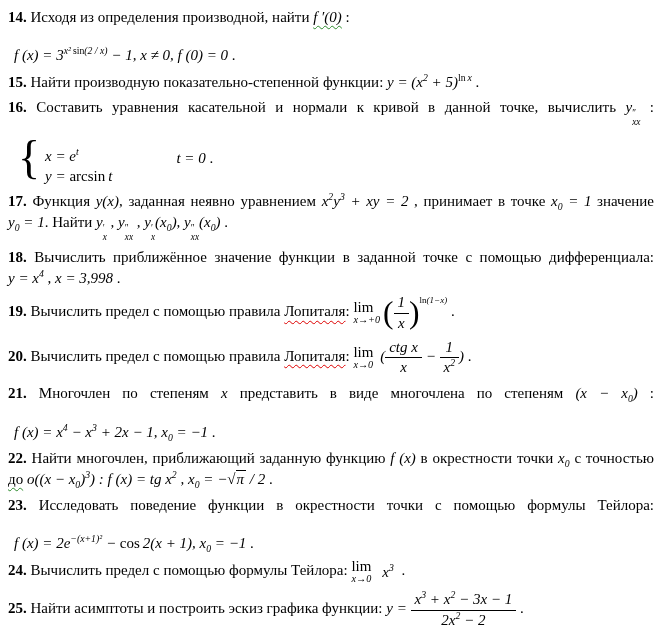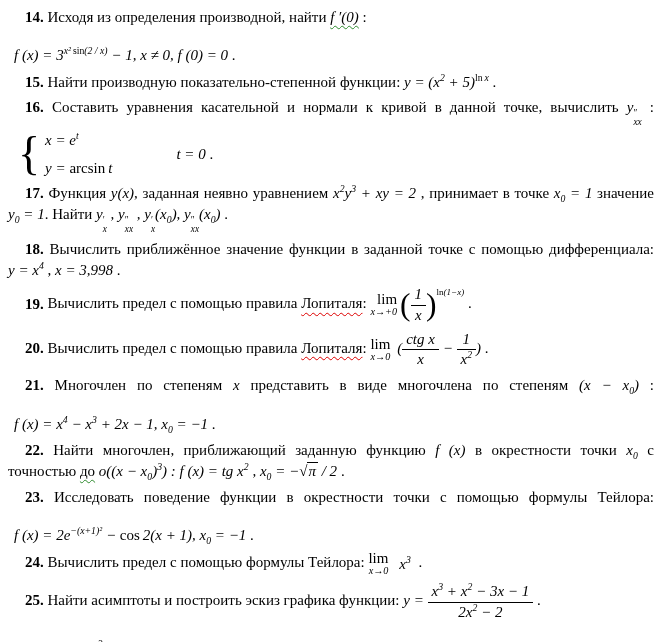--- a/index.html
+++ b/index.html
@@ -8,51 +8,51 @@
     background: #ffffff; color: #000000;
     font-family: "Liberation Serif", serif;
     box-sizing: border-box;
   }
   main { padding: 7px 13px 0 8px; font-size: 15px; }
   .prob { margin: 0 0 4px 0; line-height: 1.42; text-align: left; }
   .just { text-align: justify; }
   .stretch { text-align: justify; text-align-last: justify; }
   .formula { margin: 17px 0 5px 6px; }
   .tall { margin: 5px 0 7px 0; }
-  .pnum { font-weight: bold; margin-left: 17px; }
+  .pnum { font-weight: bold; }
   .math { font-style: italic; white-space: nowrap; }
   .rm { font-style: normal; }
   sup { font-size: 0.65em; line-height: 0; }
   sub { font-size: 0.65em; line-height: 0; }
   sup.hi { vertical-align: 1.55em; font-size: 0.6em; }
   .ss { display: inline-flex; flex-direction: column; align-items: flex-start;
         font-size: 0.62em; line-height: 1.0; vertical-align: -0.45em; }
   .ss-sup { display: block; font-style: normal; }
   .ss-sub { display: block; font-style: italic; }
   .frac { display: inline-block; vertical-align: middle; text-align: center; line-height: 1.15; }
   .frac .num { display: block; border-bottom: 1px solid #000; padding: 0 4px 1px 4px; }
   .frac .den { display: block; padding: 1px 4px 0 4px; }
-  .lim { display: inline-block; vertical-align: middle; text-align: right;
+  .lim { display: inline-block; vertical-align: middle; text-align: left;
          font-style: normal; line-height: 1.0; margin-right: 3px; }
   .lim-top { display: block; }
   .lim-bot { display: block; font-size: 0.68em; font-style: italic; }
   .bigp { font-style: normal; font-size: 2.1em; vertical-align: middle;
           line-height: 0.85; font-weight: 300; }
   .sqrt { white-space: nowrap; }
   .sqrt .rad { border-top: 1px solid #000; padding: 0 2px 0 1px; }
   .wavy-red { text-decoration: underline; text-decoration-style: wavy;
               text-decoration-color: #dd0000; text-decoration-thickness: 1px;
               text-underline-offset: 3px; }
   .wavy-green { text-decoration: underline; text-decoration-style: wavy;
                 text-decoration-color: #2e8b2e; text-decoration-thickness: 1px;
                 text-underline-offset: 3px; }
   .system { display: flex; align-items: center; margin: 1px 0 6px 10px; }
   .brace { font-style: normal; font-size: 46px; font-weight: 300; line-height: 0.95;
            margin-right: 5px; }
-  .sys-lines { display: flex; flex-direction: column; gap: 11px; }
+  .sys-lines { display: flex; flex-direction: column; gap: 3px; margin-top: 16px; }
   .sys-side { margin-left: 64px; }
 </style>
 </head>
 <body>
 
 <main>
 
   <p class="prob">
     <b class="pnum">14.</b>
     <span>Исходя из определения производной, найти <span class="math"><span class="wavy-green">f ′(0)</span></span> :</span>

